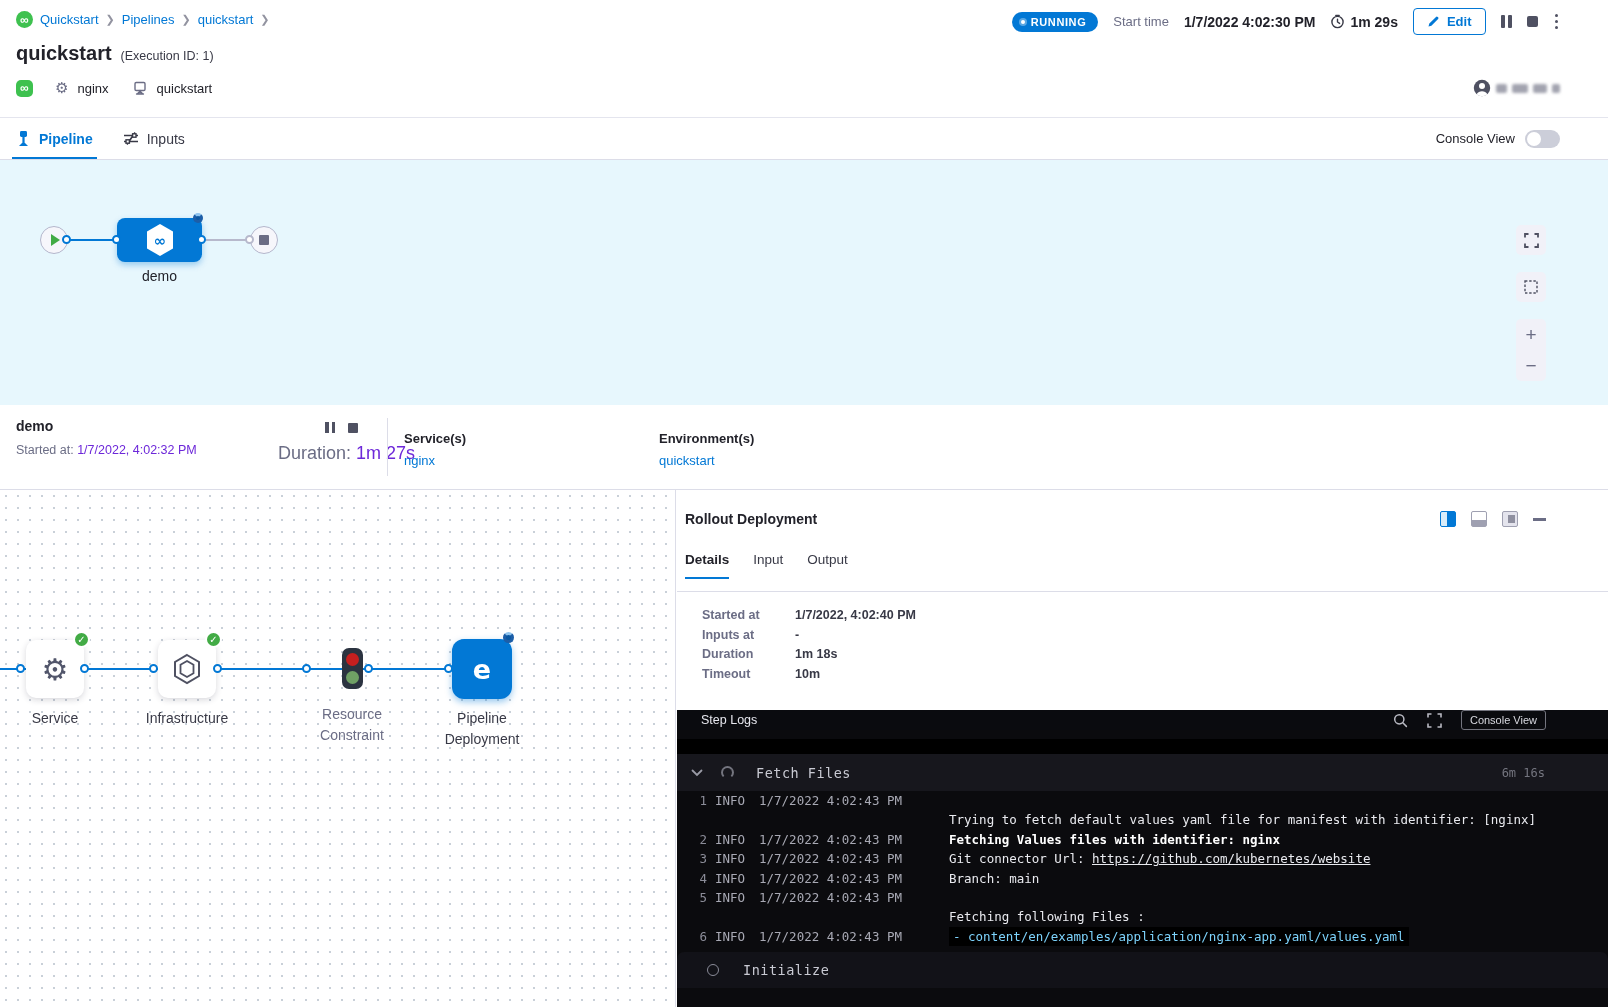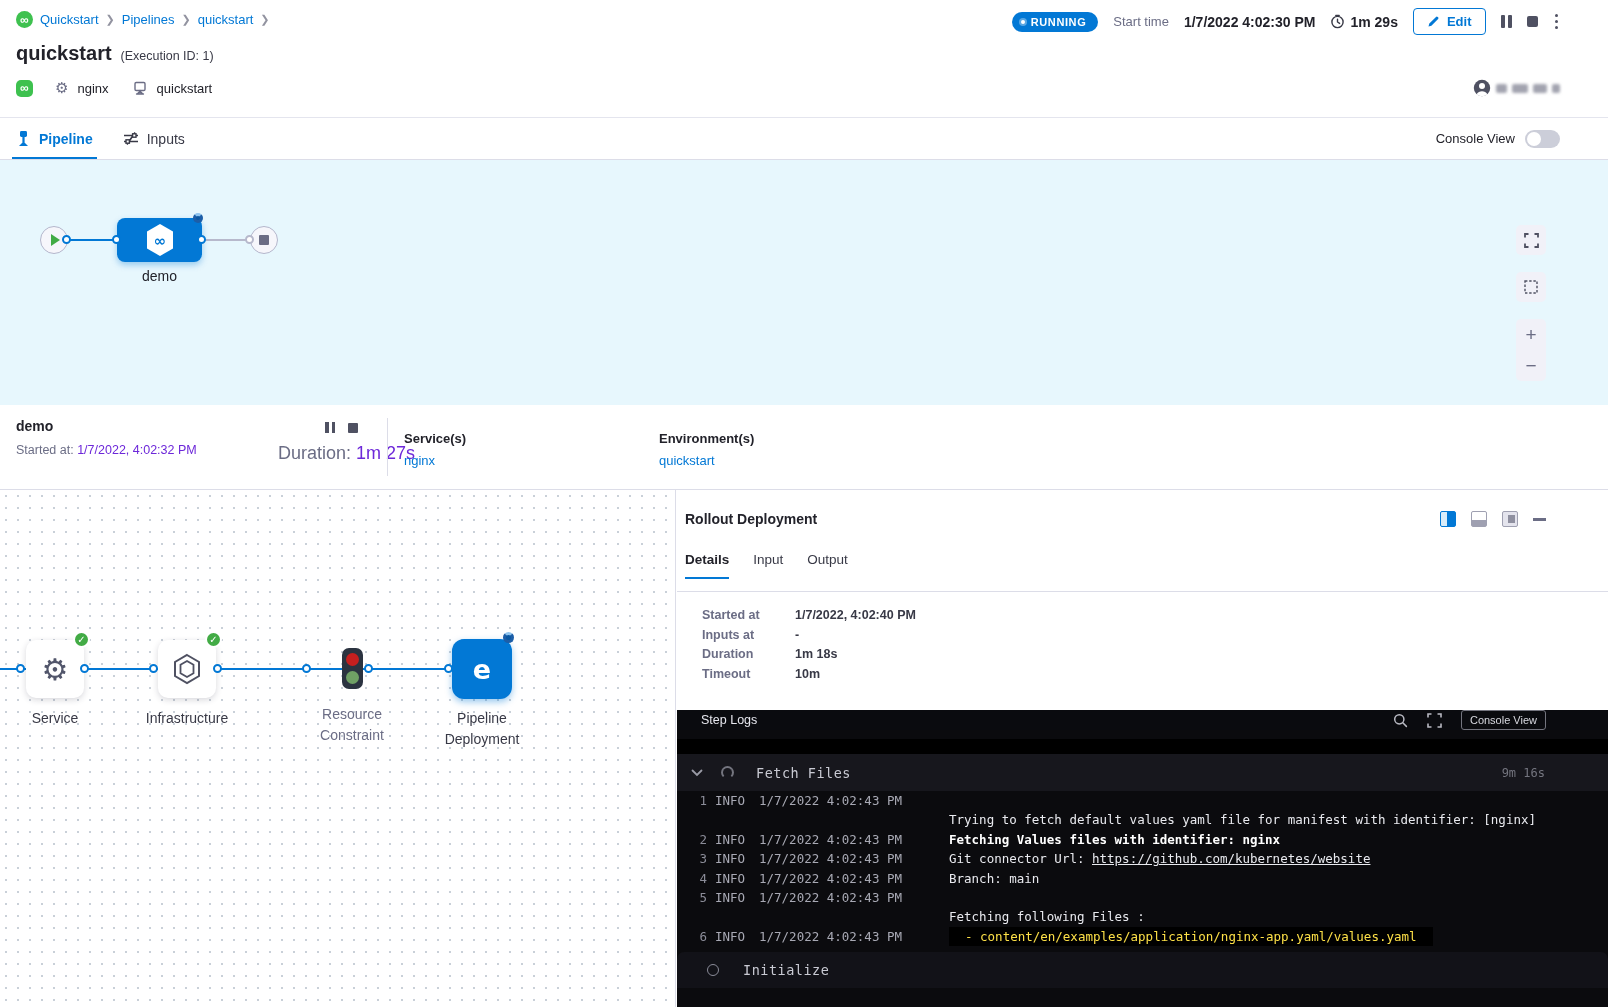--- a/index.html
+++ b/index.html
@@ -144,21 +144,21 @@
   .sl-section-name { margin-left:22px; font-size:13.5px; color:#c9cad3; letter-spacing:.5px; }
   .sl-dur { position:absolute; right:63px; font-size:12px; color:#74757f; }
   .sl-body { position:absolute; top:81px; left:0; right:0; font-family:"DejaVu Sans Mono", monospace;
              font-size:12.5px; line-height:19.4px; color:#9b9ca8; }
   .lrow { display:flex; white-space:pre; }
   .lnum { width:14px; margin-left:16px; text-align:right; color:#8b8c98; }
   .llevel { width:36px; margin-left:8px; color:#a8a9b4; }
   .ltime { width:180px; margin-left:8px; color:#a8a9b4; }
   .lmsg { margin-left:10px; color:#e9eaef; }
   .lmsg.bold { font-weight:bold; color:#fff; }
-  .lmsg.hl { background:#000; color:#fde047; padding:0 16px; }
+  .lmsg.hl { background:#000; color:#7dd3fc; padding:0 4px; }
   .llink { color:#e9eaef; text-decoration:underline; cursor:pointer; }
   .sl-init { position:absolute; top:242px; left:0; right:0; height:36px; background:#121218; border-radius:7px 7px 0 0;
              display:flex; align-items:center; font-family:"DejaVu Sans Mono", monospace; }
   .init-circle { margin-left:30px; width:12px; height:12px; border-radius:50%; border:1.5px solid #8a8b98; }
   .init-name { margin-left:24px; font-size:13.5px; color:#c9cad3; letter-spacing:.5px; }
   .sl-console-btn { border:1px solid #73747e; border-radius:3px; color:#d7d8df; font-size:11px;
                     padding:3px 8px; background:transparent; cursor:pointer; font-family:"Liberation Sans", sans-serif; }
   svg { display:block; }
 </style>
 </head>
@@ -445,21 +445,21 @@
         </span>
       </div>
       <div class="sl-gap"></div>
 
       <div class="sl-section">
         <svg class="sl-chevron" width="12" height="8" viewBox="0 0 12 8">
           <path d="M1.5 1.5 L6 6 L10.5 1.5" fill="none" stroke="#9a9ba6" stroke-width="1.8" stroke-linecap="round"></path>
         </svg>
         <i class="sl-spin"></i>
         <span class="sl-section-name">Fetch Files</span>
-        <span class="sl-dur">9m 16s</span>
+        <span class="sl-dur">6m 16s</span>
       </div>
 
       <div class="sl-body">
         <div class="lrow">
           <span class="lnum">1</span><span class="llevel">INFO</span><span class="ltime">1/7/2022 4:02:43 PM</span><span class="lmsg"></span>
         </div>
         <div class="lrow">
           <span class="lnum"></span><span class="llevel"></span><span class="ltime"></span><span class="lmsg">Trying to fetch default values yaml file for manifest with identifier: [nginx]</span>
         </div>
         <div class="lrow">

